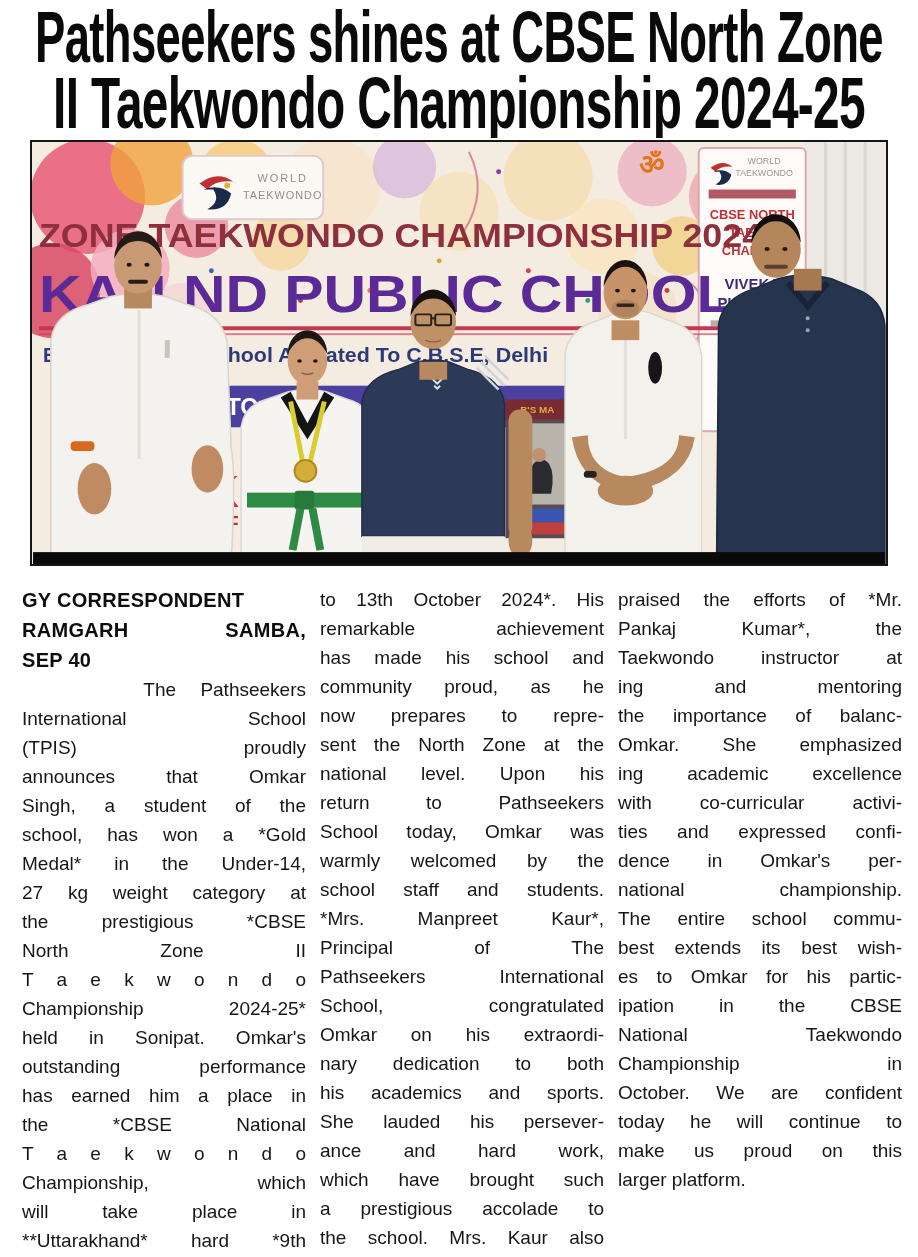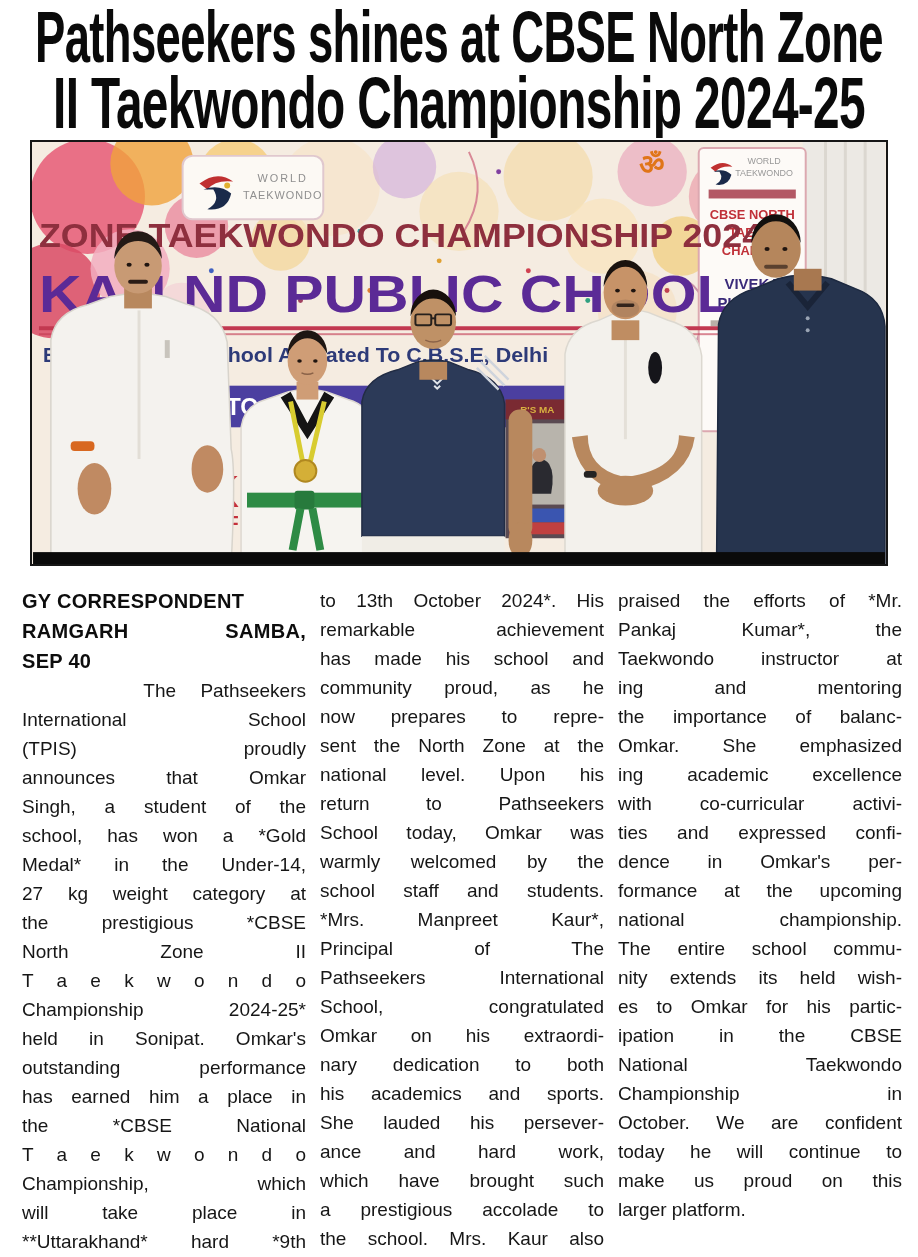--- a/index.html
+++ b/index.html
@@ -3,21 +3,21 @@
 <meta charset="utf-8">
 <style>
   html,body{margin:0;padding:0;}
   body{
     width:918px;height:1257px;background:#ffffff;color:#141414;
     font-family:"Liberation Sans",sans-serif;overflow:hidden;position:relative;
   }
   .headline-svg{display:block;margin:0 auto;}
   .hl{font-family:"Liberation Sans",sans-serif;font-weight:700;fill:#0a0a0a;letter-spacing:-1px;}
   .photo-frame{width:854px;margin:2px auto 0;border:2px solid #161616;line-height:0;background:#f5ece1;}
-  .columns{display:flex;gap:14px;padding:0 16px 0 22px;margin-top:20px;}
+  .columns{display:flex;gap:14px;padding:19px 16px 0 22px;}
   .col{flex:1;min-width:0;}
   .byline-line{font-weight:700;font-size:20px;line-height:30px;letter-spacing:.3px;color:#0d0d0d;}
   .body-line{font-size:19px;line-height:29px;color:#161616;}
   .just{text-align:justify;text-align-last:justify;}
   .pt{font-family:"Liberation Sans",sans-serif;}
 </style>
 </head>
 <body>
 
 <svg class="headline-svg" width="918" height="138" viewBox="0 0 918 138">
@@ -265,24 +265,23 @@
       <div class="body-line just">praised the efforts of *Mr.</div>
       <div class="body-line just">Pankaj Kumar*, the</div>
       <div class="body-line just">Taekwondo instructor at</div>
       <div class="body-line just">ing and mentoring</div>
       <div class="body-line just">the importance of balanc-</div>
       <div class="body-line just">Omkar. She emphasized</div>
       <div class="body-line just">ing academic excellence</div>
       <div class="body-line just">with co-curricular activi-</div>
       <div class="body-line just">ties and expressed confi-</div>
       <div class="body-line just">dence in Omkar's per-</div>
-      <div class="body-line just">formance at the upcoming</div>
       <div class="body-line just">national championship.</div>
       <div class="body-line just">The entire school commu-</div>
-      <div class="body-line just">nity extends its held wish-</div>
+      <div class="body-line just">best extends its best wish-</div>
       <div class="body-line just">es to Omkar for his partic-</div>
       <div class="body-line just">ipation in the CBSE</div>
       <div class="body-line just">National Taekwondo</div>
       <div class="body-line just">Championship in</div>
       <div class="body-line just">October. We are confident</div>
       <div class="body-line just">today he will continue to</div>
       <div class="body-line just">make us proud on this</div>
       <div class="body-line">larger platform.</div>
     </div>
 </div>

